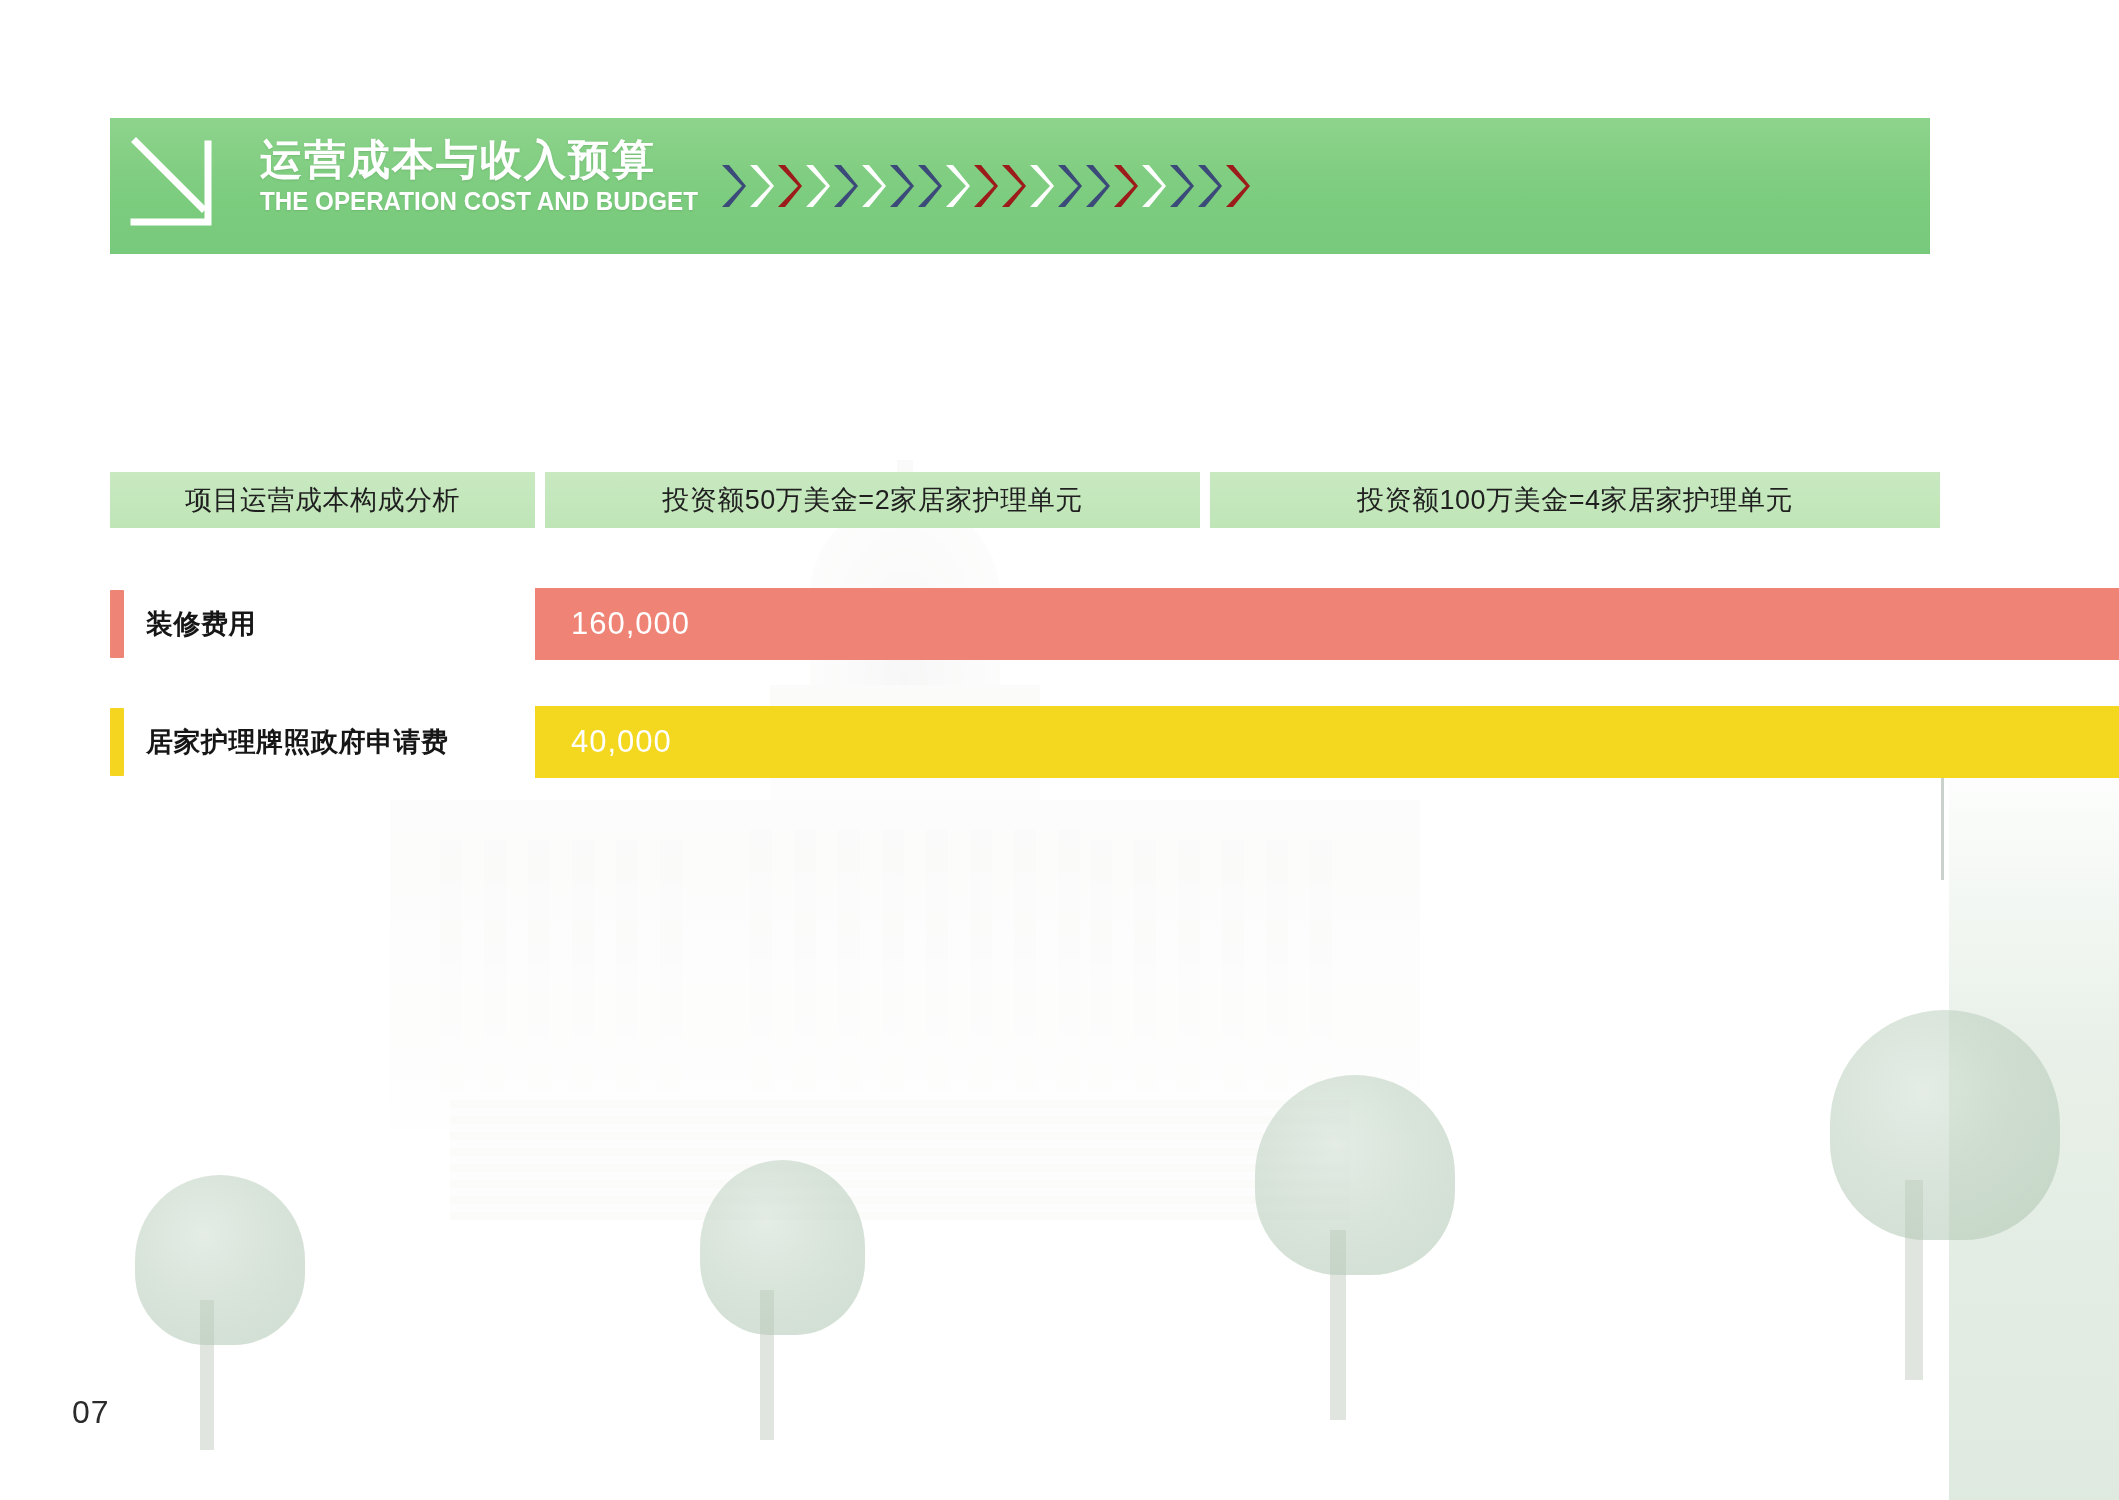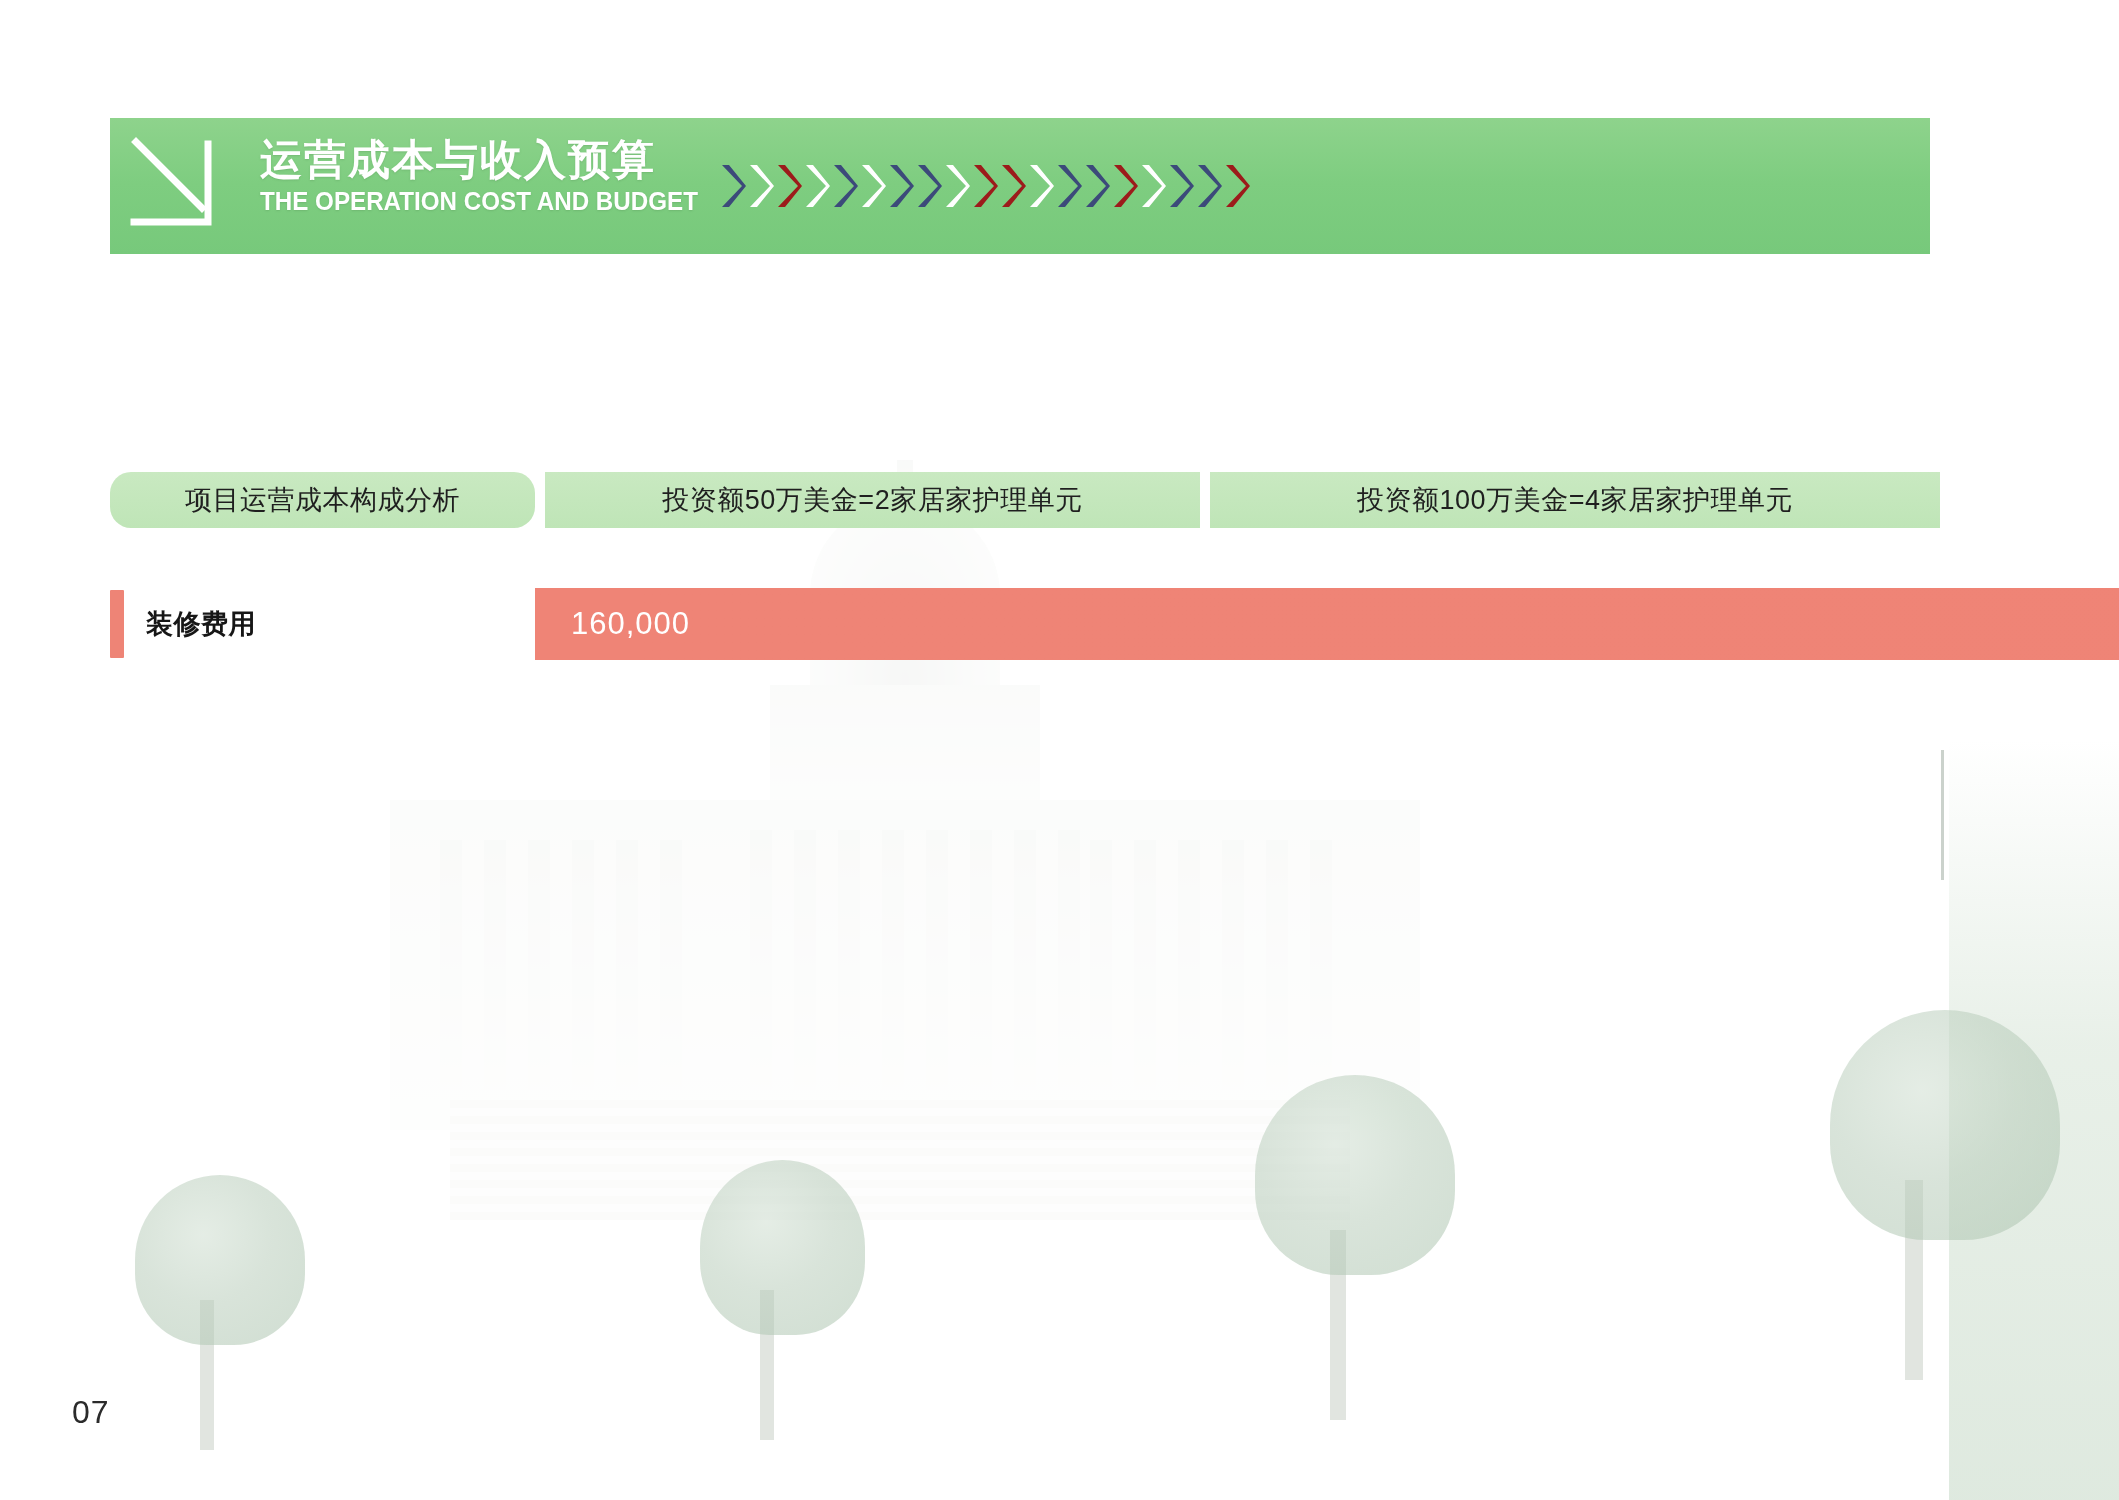--- a/index.html
+++ b/index.html
@@ -85,21 +85,21 @@
   .chev{width:26px;height:46px;}
 
   
   .col-heads{position:absolute;left:110px;top:472px;z-index:5;height:56px;}
   .chead{
     position:absolute;top:0;height:56px;
     background:linear-gradient(180deg,#c9e9c1 0%,#bfe5b7 100%);
     display:flex;align-items:center;justify-content:center;
     color:#1f1f1f;font-size:27px;letter-spacing:.5px;white-space:nowrap;
   }
-  #chead0{left:0px;width:425px;border-radius:21px;}
+  #chead0{left:0px;width:425px;}
   #chead1{left:435px;width:655px;}
   #chead2{left:1100px;width:730px;}
 
   
   .rows{position:absolute;left:110px;top:570px;width:1830px;z-index:5;}
   .row{position:relative;height:118px;}
   .accent{
     position:absolute;left:0px;top:20px;width:14px;height:68px;border-radius:1px;
   }
   .rlabel{
@@ -255,15 +255,22 @@
 </div>
 
 <div class="rows" id="rows">
     <div class="row">
       <div class="accent" style="background: rgb(238, 132, 118);"></div>
       <div class="rlabel">装修费用</div>
       <div class="bars" style="left: 425px; width: 981604px;">
         <div class="seg s1" style="left: 0px; width: 327200px; background: linear-gradient(90deg, rgb(239, 132, 118) 0%, rgb(226, 107, 94) 100%);">160,000</div>
       </div>
     </div>
+    <div class="row">
+      <div class="accent" style="background: rgb(245, 213, 32);"></div>
+      <div class="rlabel">居家护理牌照政府申请费</div>
+      <div class="bars" style="left: 425px; width: 245404px;">
+        <div class="seg s1" style="left: 0px; width: 81800px; background: linear-gradient(90deg, rgb(244, 216, 31) 0%, rgb(224, 192, 29) 100%);">40,000</div>
+      </div>
+    </div>
   </div>
 
 <div class="pageno">07</div>
 
 </body></html>

